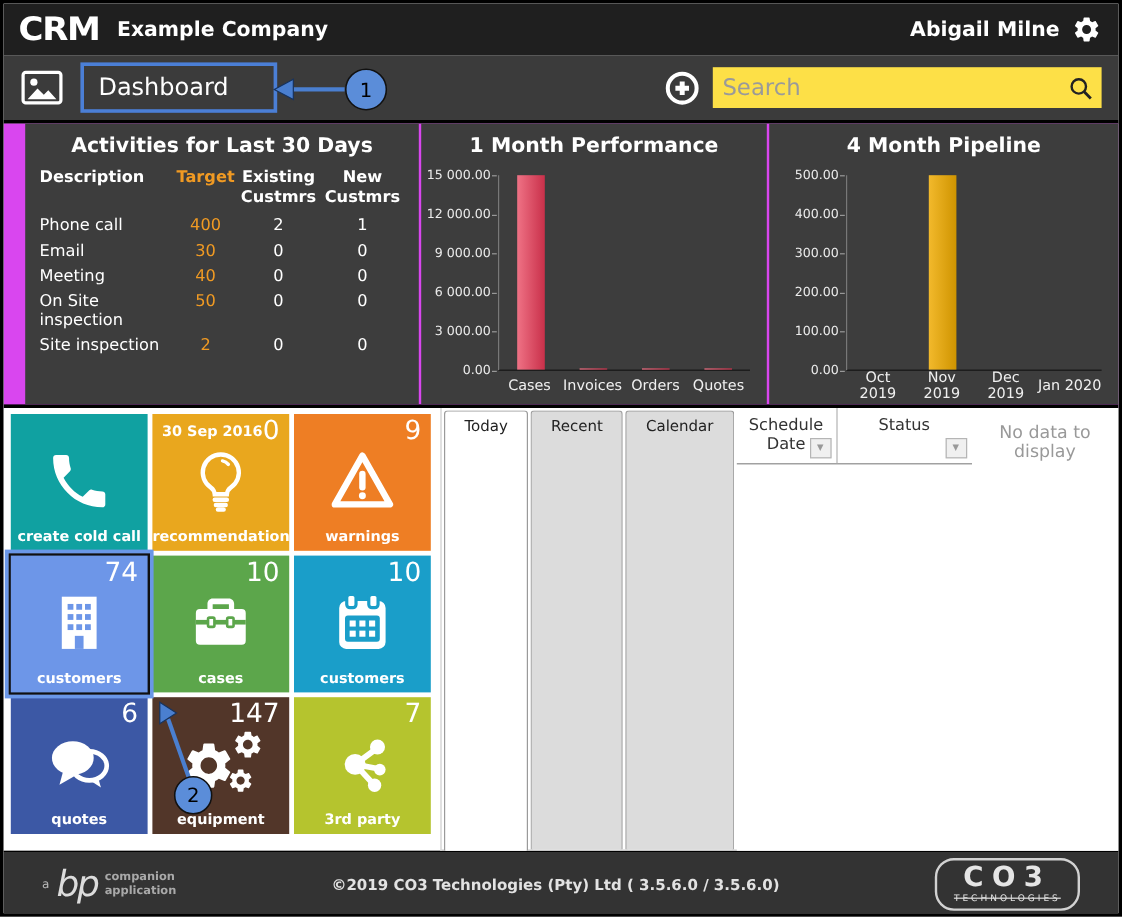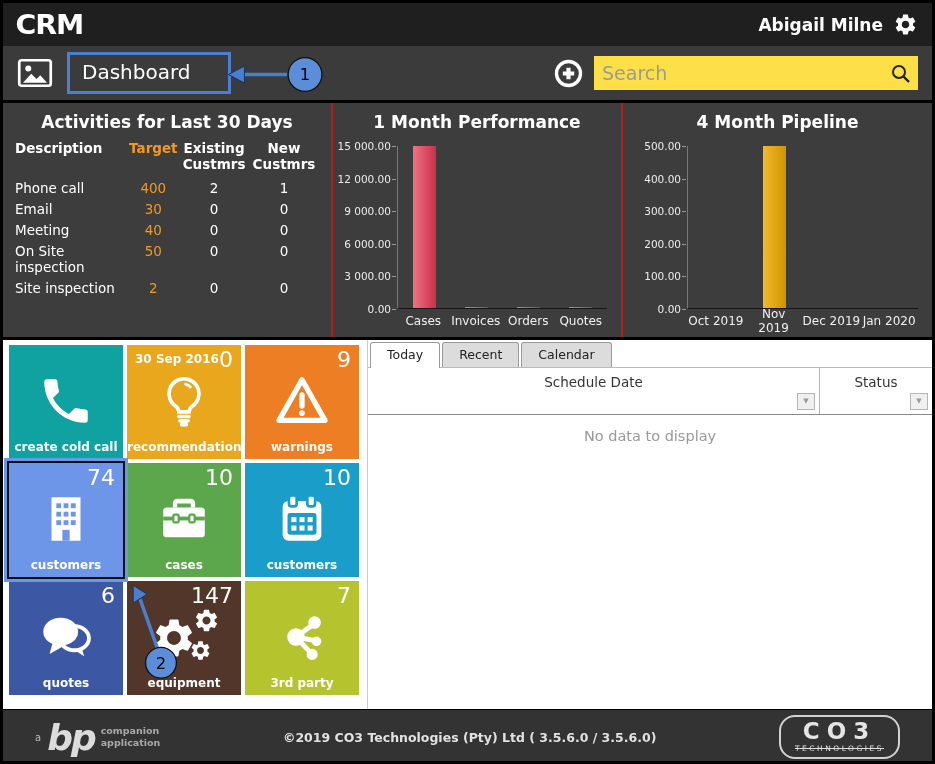--- a/index.html
+++ b/index.html
@@ -19,21 +19,21 @@
   .title-box{margin-left:14px;border:3px solid #4b7fd6;color:#fff;font-size:20px;
              padding:5px 16px 7px 12px;min-width:130px;background:#3b3b3b;}
   .sub-right{margin-left:auto;display:flex;align-items:center;gap:10px;}
   .plus-btn svg{width:31px;height:31px;display:block;}
   .search-wrap{position:relative;}
   .search-input{width:282px;height:34px;border:none;outline:none;background:#fde047;
                 font-size:19px;color:#333;padding:0 34px 0 8px;font-family:inherit;}
   .search-input::placeholder{color:#9a9a9a;}
   .search-icon{position:absolute;right:6px;top:6px;}
   
-  .charts-row{height:234px;background:#b91c1c;display:flex;gap:2px;border-bottom:3px solid #000;}
+  .charts-row{height:234px;background:#d946ef;display:flex;gap:2px;border-bottom:3px solid #000;padding-left:18px;}
   .panel{background:#3d3d3d;color:#fff;display:flex;flex-direction:column;}
   .panel-act{width:328px;}
   .panel-perf{width:288px;}
   .panel-pipe{flex:1;}
   .panel-title{text-align:center;font-size:17px;font-weight:700;padding:9px 0 4px;}
   
   .act-table{padding:4px 12px 0;font-size:13.5px;}
   .act-head{display:flex;font-weight:600;margin-bottom:8px;}
   .act-row{display:flex;margin-bottom:5px;}
   .c-desc{width:37%;text-align:left;}
@@ -58,54 +58,55 @@
          display:grid;grid-template-columns:repeat(3,114px);grid-auto-rows:114px;gap:4px;align-content:start;}
   .tile{position:relative;color:#fff;background:var(--tile,#888);cursor:pointer;}
   .tile.selected{border:2px solid #101010;outline:3px solid #6a97e8;margin:-2px;z-index:2;}
   .tile-count{position:absolute;top:2px;right:8px;font-size:22px;}
   .tile-date{position:absolute;top:7px;left:8px;font-size:12px;font-weight:700;}
   .tile-icon{position:absolute;left:0;right:0;top:24px;bottom:26px;display:flex;align-items:center;justify-content:center;}
   .tile-icon svg{width:58px;height:58px;}
   .tile-label{position:absolute;bottom:5px;left:0;right:0;text-align:center;font-size:12px;font-weight:700;}
   .gear-big{position:absolute;}
   
-  .schedule{flex:1;background:#fff;margin-left:2px;border-left:1px solid #ccc;display:flex;flex-direction:column;}
+  .schedule{flex:1;background:#fff;margin-left:2px;border-left:1px solid #ccc;display:flex;}
   .tab-strip{display:flex;padding:2px 0 0 2px;border-bottom:1px solid #bbb;}
   .tab{font-size:12.5px;color:#222;background:#dcdcdc;border:1px solid #9a9a9a;border-bottom:none;
        border-radius:3px 3px 0 0;padding:4px 16px;margin-right:2px;cursor:pointer;}
   .tab.active{background:#fff;margin-bottom:-1px;padding-bottom:6px;}
   .sched-header{display:flex;height:46px;border-bottom:1px solid #8a8a8a;}
   .sched-col{position:relative;}
   .col-schedule{flex:1;border-right:1px solid #b4b4b4;}
   .col-status{width:112px;}
   .col-label{text-align:center;font-size:13.5px;color:#333;padding-top:6px;}
   .filter-btn{position:absolute;right:4px;bottom:4px;width:16px;height:15px;background:#f0f0f0;
               border:1px solid #b5b5b5;font-size:7px;color:#999;text-align:center;line-height:14px;cursor:pointer;}
   .no-data{text-align:center;color:#999;font-size:14.5px;padding-top:13px;}
   
   .footer{height:55px;background:#333;display:flex;align-items:center;padding:0 12px;box-sizing:border-box;
           border-top:1px solid #000;}
   .bp-logo{display:flex;align-items:center;gap:6px;margin-left:20px;color:#dcdcdc;}
   .bp-a{font-size:10px;color:#bbb;}
-  .bp-bp{font-size:36px;font-weight:700;letter-spacing:-2px;font-style:italic;}
+  .bp-bp{font-size:30px;font-weight:400;letter-spacing:-2px;font-style:italic;}
   .bp-sub{font-size:9.5px;font-weight:700;color:#a9a9a9;line-height:1.25;}
   .copyright{flex:1;text-align:center;color:#e2e2e2;font-size:12.5px;font-weight:600;}
   .co3-logo{border:2px solid #d2d2d2;border-radius:16px;padding:3px 14px 4px;text-align:center;line-height:1;margin-right:20px;}
   .co3-main{font-size:23px;font-weight:700;letter-spacing:7px;color:#e5e5e5;}
   .co3-sub{font-size:7.5px;letter-spacing:2.5px;color:#e0e0e0;margin-top:2px;text-decoration:line-through;}
   
   .anno{position:absolute;inset:0;pointer-events:none;z-index:50;}
 </style>
 </head>
 <body>
 
 <div class="page">
 
   <div class="topbar">
     <div class="crm-logo">CRM</div>
+    <div class="company">Example Company</div>
     <div class="top-right">
       <div class="user-name">Abigail Milne</div>
       <div class="gear">
         <svg viewBox="0 0 24 24">
             <path fill="#fff" d="M19.14 12.94c.04-.3.06-.61.06-.94s-.02-.64-.07-.94l2.03-1.58c.18-.14.23-.41.12-.61l-1.92-3.32c-.12-.22-.37-.29-.59-.22l-2.39.96c-.5-.38-1.03-.7-1.62-.94l-.36-2.54c-.04-.24-.24-.41-.48-.41h-3.84c-.24 0-.43.17-.47.41l-.36 2.54c-.59.24-1.13.57-1.62.94l-2.39-.96c-.22-.08-.47 0-.59.22L2.74 8.87c-.12.21-.08.47.12.61l2.03 1.58c-.05.3-.09.63-.09.94s.02.64.07.94l-2.03 1.58c-.18.14-.23.41-.12.61l1.92 3.32c.12.22.37.29.59.22l2.39-.96c.5.38 1.03.7 1.62.94l.36 2.54c.05.24.24.41.48.41h3.84c.24 0 .44-.17.47-.41l.36-2.54c.59-.24 1.13-.56 1.62-.94l2.39.96c.22.08.47 0 .59-.22l1.92-3.32c.12-.22.07-.47-.12-.61l-2.01-1.58zM12 15.6c-1.98 0-3.6-1.62-3.6-3.6s1.62-3.6 3.6-3.6 3.6 1.62 3.6 3.6-1.62 3.6-3.6 3.6z"></path>
           </svg>
       </div>
     </div>
   </div>
 

